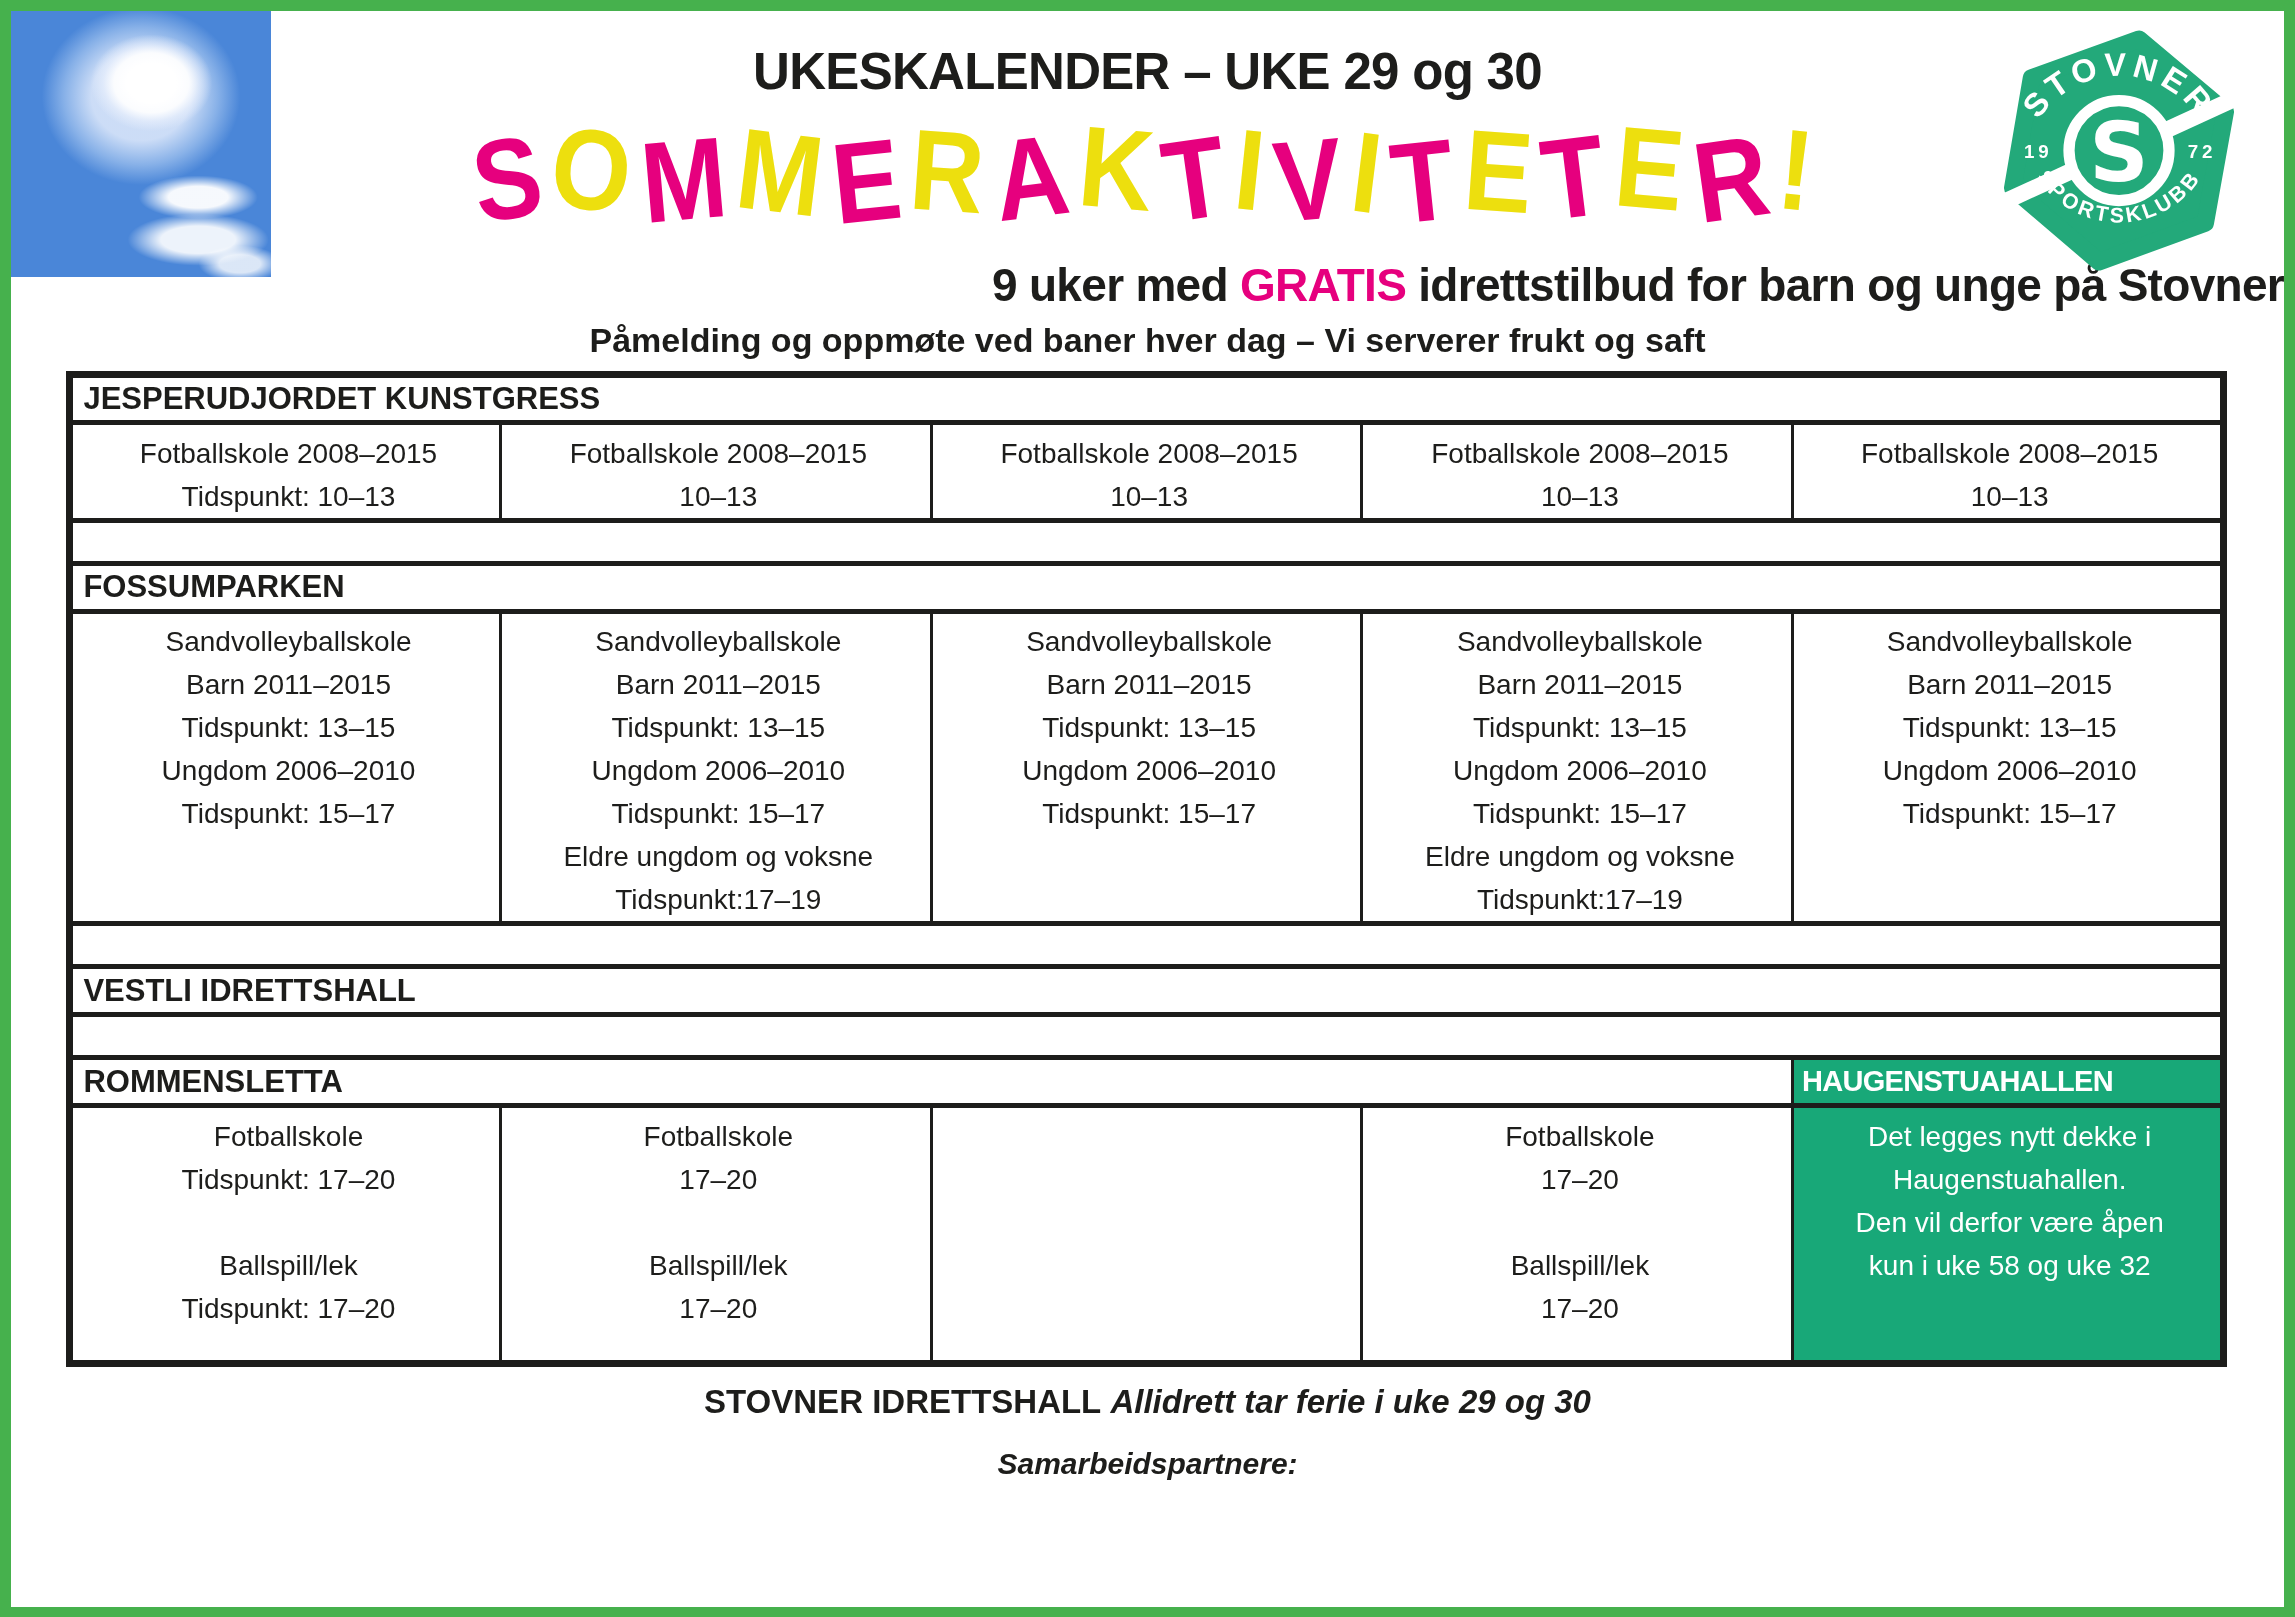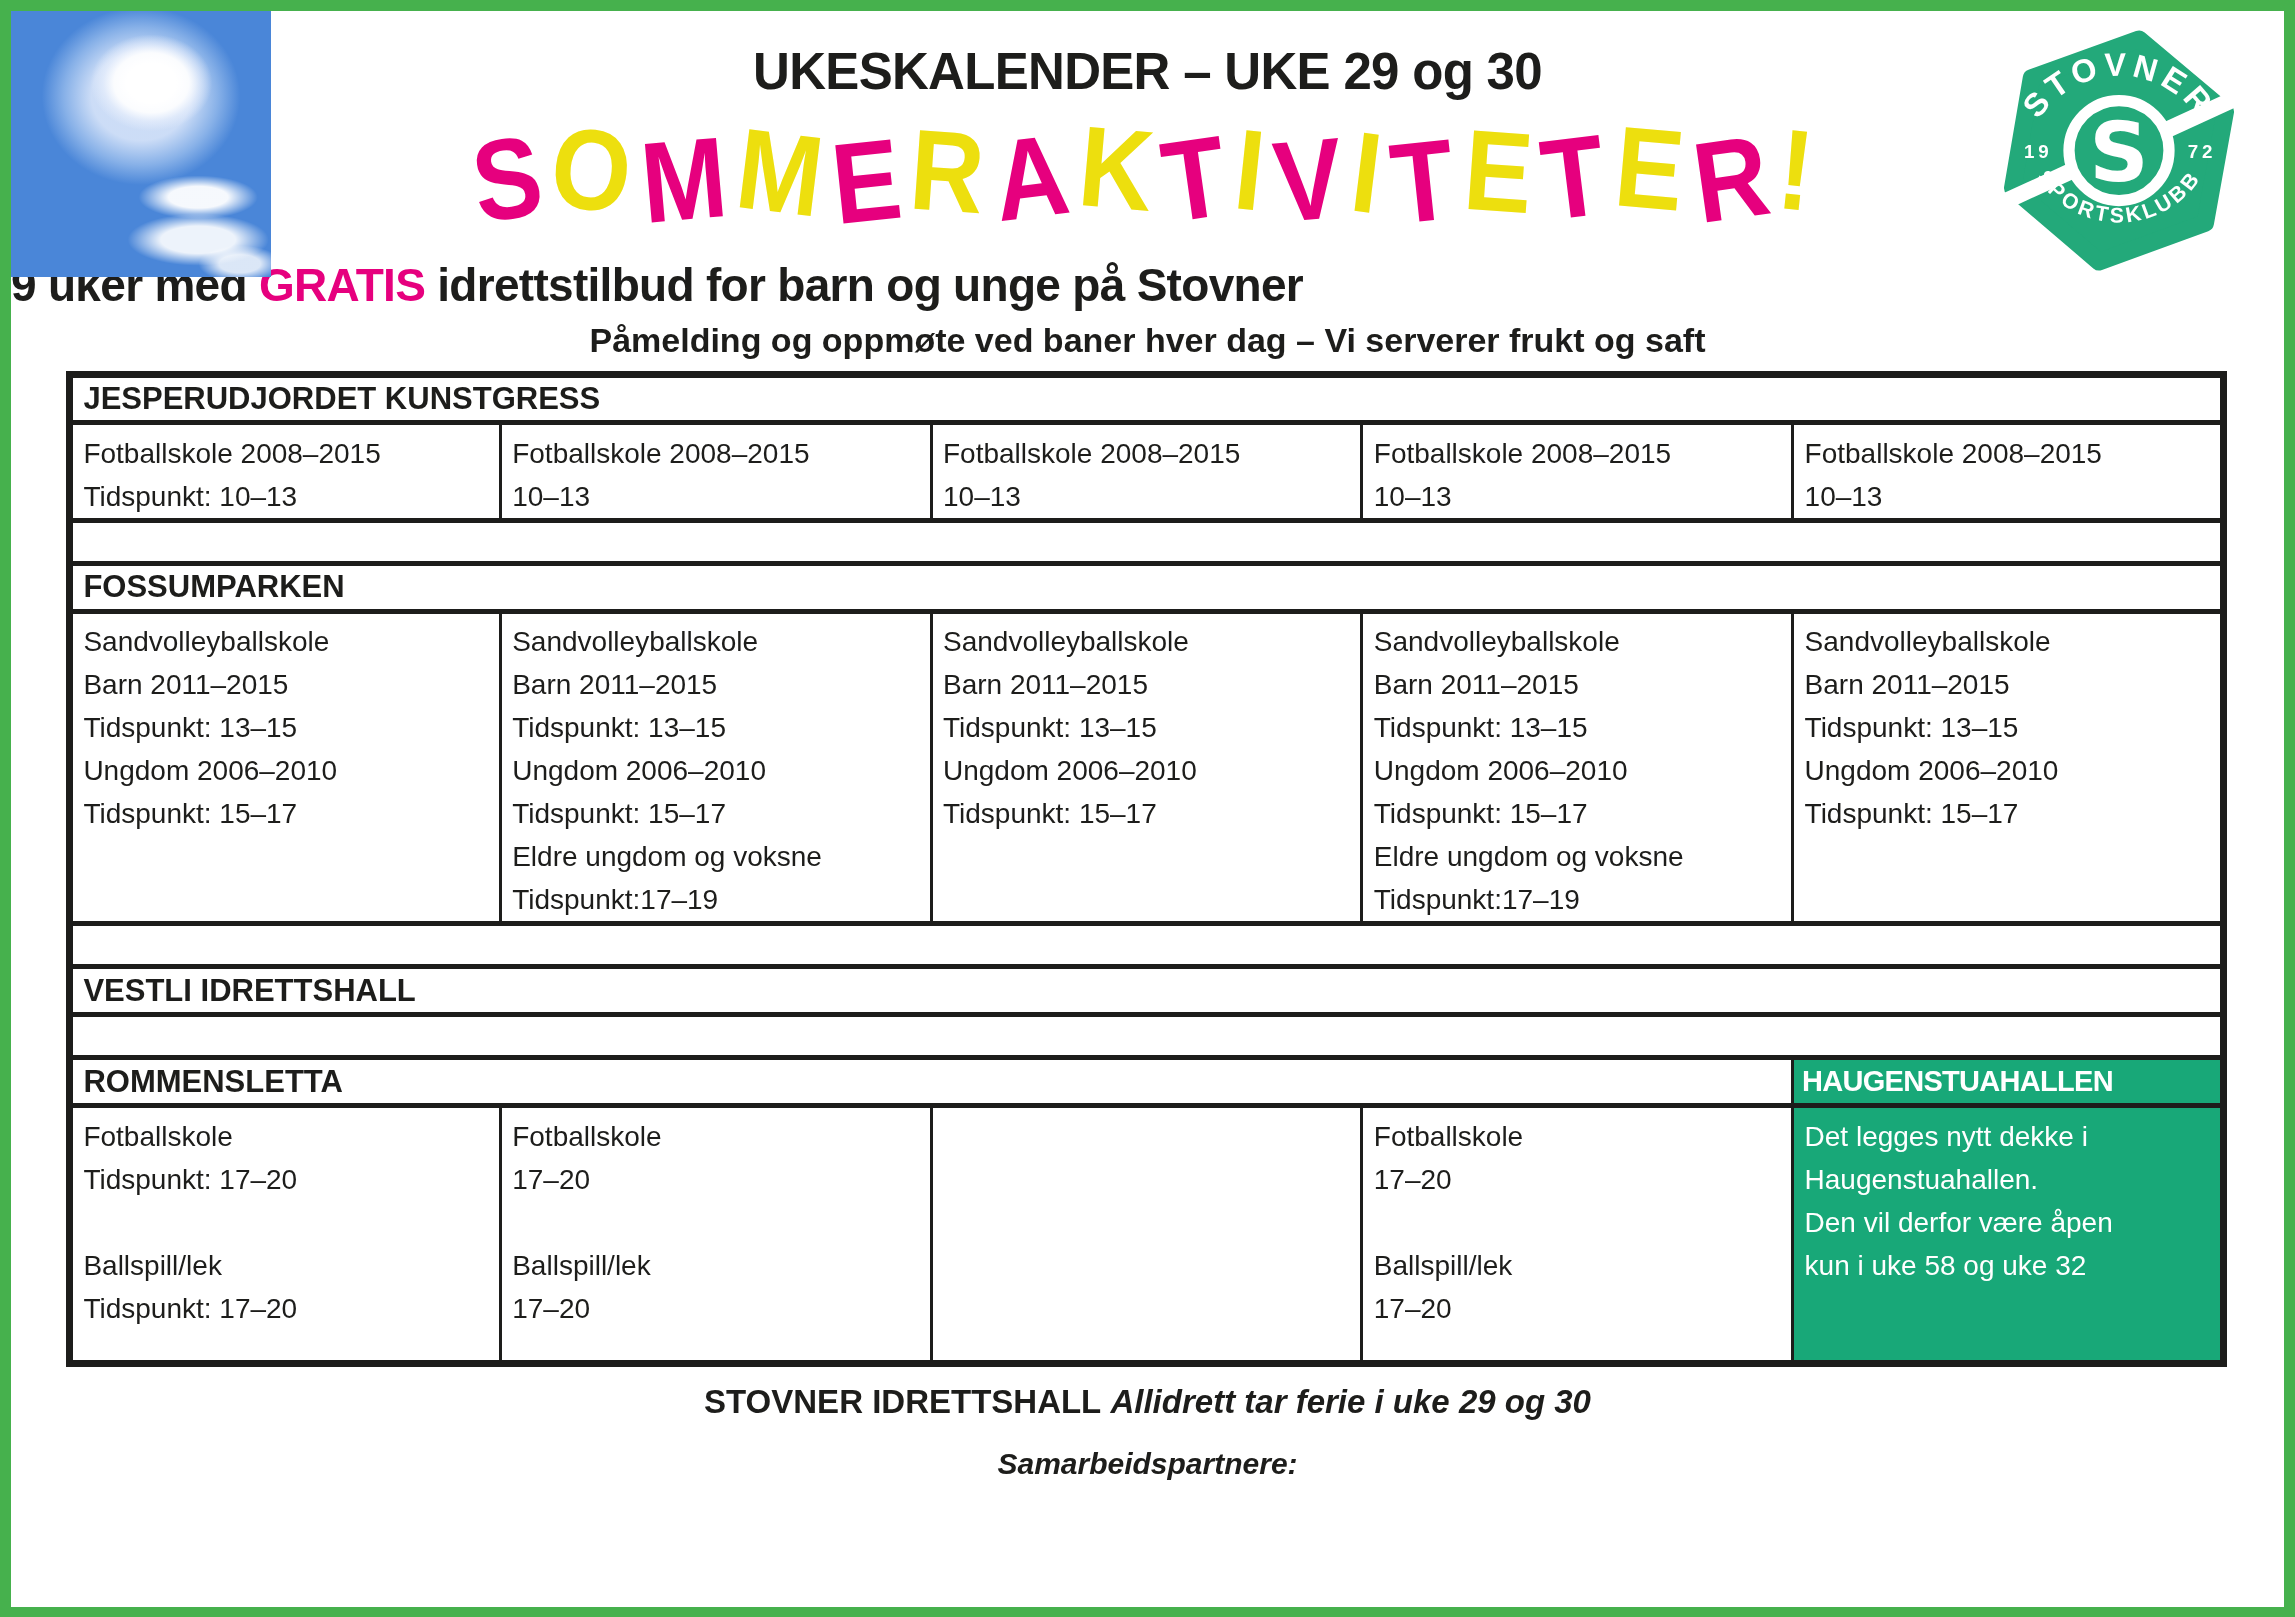--- a/index.html
+++ b/index.html
@@ -29,21 +29,21 @@
   }
   .main-title{
     text-align:center;font-weight:bold;font-size:51px;color:var(--ink);
     margin-top:31px;letter-spacing:-0.7px;
   }
   .banner{
     text-align:center;margin-top:5.2px;height:141px;line-height:141px;
     font-weight:bold;font-size:102px;letter-spacing:10.4px;white-space:nowrap;
   }
   .bl{display:inline-block;transform-origin:center;}
-  .subtitle{text-align:left;font-size:46px;font-weight:bold;color:var(--ink);margin-top:10.4px;letter-spacing:-0.7px;}
+  .subtitle{text-align:right;font-size:46px;font-weight:bold;color:var(--ink);margin-top:10.4px;letter-spacing:-0.7px;}
   .subtitle .hl{color:var(--pink);}
   .tagline{text-align:center;font-size:34px;font-weight:bold;color:var(--ink);margin-top:9px;}
   
   .logo{position:absolute;top:7.8px;right:40px;width:250px;height:263px;}
   
   table{margin:11.7px 0 0 55px;width:2161px;border-collapse:collapse;table-layout:fixed;}
   table{border:7.8px solid var(--ink);}
   th,td{border:3.9px solid var(--ink);border-top-width:5.9px;border-bottom-width:5.9px;}
   th.day-th{
     background:var(--header-green);color:#fff;font-size:30px;font-weight:bold;
@@ -51,21 +51,21 @@
   }
   td.venue-td{
     font-weight:bold;font-size:31px;color:var(--ink);vertical-align:middle;
     padding-left:10.4px;letter-spacing:0px;
   }
   td.venue-hl{
     background:var(--header-green);color:#fff;font-weight:bold;font-size:29px;
     vertical-align:middle;padding-left:7.8px;letter-spacing:-0.7px;
   }
   td.cell{
-    vertical-align:top;padding:6.5px 5.2px 0 10.4px;font-size:28px;line-height:43px;color:var(--ink);
+    vertical-align:top;padding:6.5px 5.2px 0 10.4px;font-size:28px;line-height:43px;color:var(--ink);text-align:center;
   }
   td.hl-cell{background:var(--header-green);color:#fff;}
   .cell-line{min-height:43px;}
   tr.row-day{height:60px;}
   tr.row-venue{height:48px;}
   tr.row-spacer{height:43px;}
   tr.row-data-0{height:89px;}
   tr.row-data-1{height:304px;}
   tr.row-data-2{height:119px;}
   tr.row-data-3{height:258px;}

